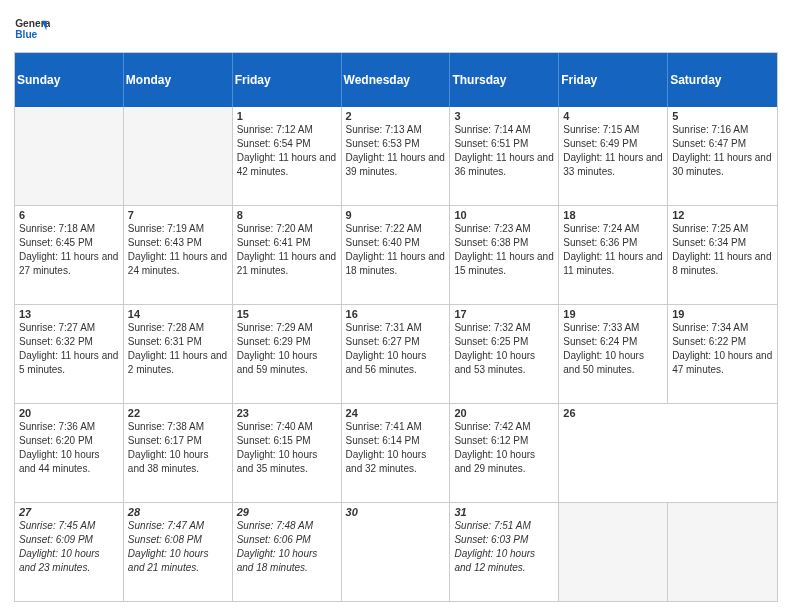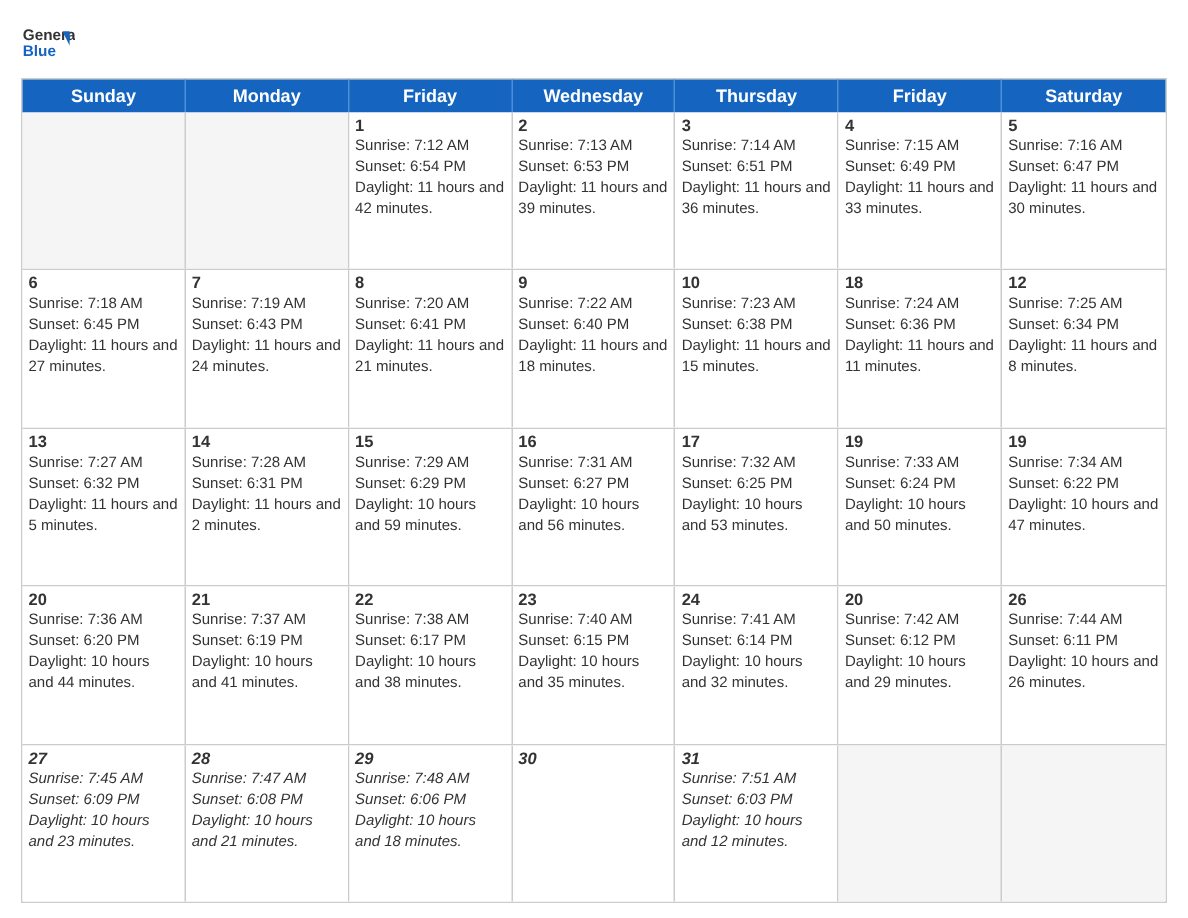--- a/index.html
+++ b/index.html
@@ -53,22 +53,22 @@
     }
     .cal-header {
       display: grid;
       grid-template-columns: repeat(7, 1fr);
       background: #1565c0;
     }
     .cal-header-cell {
       color: #fff;
       font-weight: bold;
       font-size: 12px;
-      text-align: center;
-      padding: 4px 2px;
+      text-align: left;
+      padding: 20px 2px;
       border-right: 1px solid #4a90d9;
     }
     .cal-header-cell:last-child { border-right: none; }
     .cal-body {
       flex: 1;
       display: flex;
       flex-direction: column;
     }
     .cal-row {
       display: grid;
@@ -211,42 +211,37 @@
             <span class="day-num">19</span>
             <div class="sun-info">Sunrise: 7:34 AM<br>Sunset: 6:22 PM<br>Daylight: 10 hours and 47 minutes.</div>
           </div>
         </div>
         <div class="cal-row">
           <div class="cal-cell">
             <span class="day-num">20</span>
             <div class="sun-info">Sunrise: 7:36 AM<br>Sunset: 6:20 PM<br>Daylight: 10 hours and 44 minutes.</div>
           </div>
           <div class="cal-cell">
-            <span class="day-num">21</span>
-            <div class="sun-info">Sunrise: 7:37 AM<br>Sunset: 6:19 PM<br>Daylight: 10 hours and 41 minutes.</div>
-          </div>
-          <div class="cal-cell">
             <span class="day-num">22</span>
             <div class="sun-info">Sunrise: 7:38 AM<br>Sunset: 6:17 PM<br>Daylight: 10 hours and 38 minutes.</div>
           </div>
           <div class="cal-cell">
             <span class="day-num">23</span>
             <div class="sun-info">Sunrise: 7:40 AM<br>Sunset: 6:15 PM<br>Daylight: 10 hours and 35 minutes.</div>
           </div>
           <div class="cal-cell">
             <span class="day-num">24</span>
             <div class="sun-info">Sunrise: 7:41 AM<br>Sunset: 6:14 PM<br>Daylight: 10 hours and 32 minutes.</div>
           </div>
           <div class="cal-cell">
             <span class="day-num">20</span>
             <div class="sun-info">Sunrise: 7:42 AM<br>Sunset: 6:12 PM<br>Daylight: 10 hours and 29 minutes.</div>
           </div>
           <div class="cal-cell">
             <span class="day-num">26</span>
-            <div class="sun-info">Sunrise: 7:44 AM<br>Sunset: 6:11 PM<br>Daylight: 10 hours and 26 minutes.</div>
           </div>
         </div>
         <div class="cal-row">
           <div class="cal-cell">
             <span class="day-num">27</span>
             <div class="sun-info">Sunrise: 7:45 AM<br>Sunset: 6:09 PM<br>Daylight: 10 hours and 23 minutes.</div>
           </div>
           <div class="cal-cell">
             <span class="day-num">28</span>
             <div class="sun-info">Sunrise: 7:47 AM<br>Sunset: 6:08 PM<br>Daylight: 10 hours and 21 minutes.</div>

